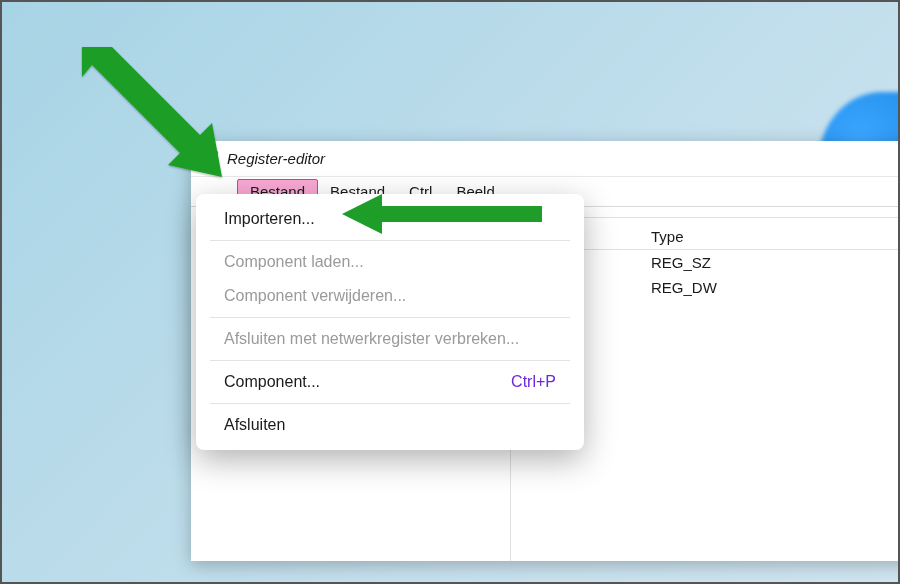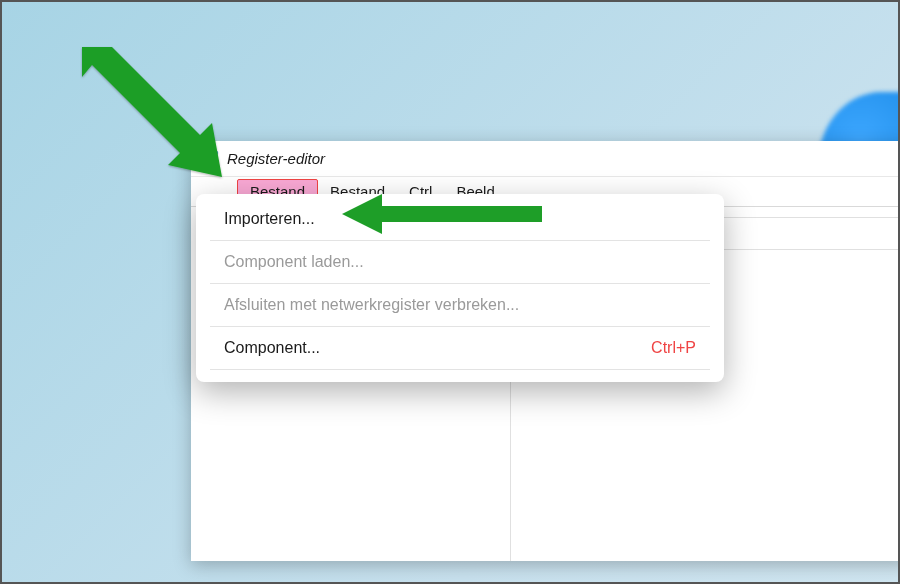--- a/index.html
+++ b/index.html
@@ -102,42 +102,42 @@
   }
   .list-header {
     border-bottom: 1px solid #e0e0e0;
   }
   .col-name  { width: 130px; }
   .col-type  { width: 120px; }
   .dropdown {
     position: absolute;
     left: 194px;
     top: 192px;
-    width: 528px;
+    width: 388px;
     background: #fff;
     border-radius: 8px;
     box-shadow: 0 10px 32px rgba(0,0,0,0.30);
     padding: 8px 0;
     z-index: 5;
   }
   .dd-item {
     display: flex;
     justify-content: space-between;
     align-items: center;
     padding: 8px 28px;
     font-size: 16px;
     cursor: default;
   }
   .dd-item.disabled { color: #9a9a9a; align-items: center; }
   .dd-sep {
     height: 1px;
     background: #e3e3e3;
     margin: 4px 14px;
   }
-  .dd-shortcut { color: #ef4444; }
+  .dd-shortcut { color: #6d28d9; }
   
   .arrow1 {
     position: absolute;
     z-index: 10;
   }
   .arrow2 {
     position: absolute;
     z-index: 10;
   }
 </style>
@@ -191,30 +191,36 @@
 </div>
 
 <div class="dropdown">
   <div class="dd-item">
     <span>Importeren...</span>
   </div>
   <div class="dd-sep"></div>
   <div class="dd-item disabled">
     <span>Component laden...</span>
   </div>
+  <div class="dd-item disabled">
+    <span>Component verwijderen...</span>
+  </div>
   <div class="dd-sep"></div>
   <div class="dd-item disabled">
     <span>Afsluiten met netwerkregister verbreken...</span>
   </div>
   <div class="dd-sep"></div>
   <div class="dd-item">
     <span>Component...</span>
     <span class="dd-shortcut">Ctrl+P</span>
   </div>
   <div class="dd-sep"></div>
+  <div class="dd-item">
+    <span>Afsluiten</span>
+  </div>
 </div>
 
 <svg class="arrow1" style="left:70px; top:35px;" width="160" height="150" viewBox="0 0 160 150">
   <defs>
     <filter id="ds1">
         <feDropShadow dx="0" dy="1" stdDeviation="1" flood-opacity="0.3"></feDropShadow>
       </filter>
   </defs>
   <g fill="#1e9e28" filter="url(#ds1)">
     <polygon points="10,10 40,10 128,98 140,86 150,140 96,128 108,116 20,28 10,40"></polygon>

